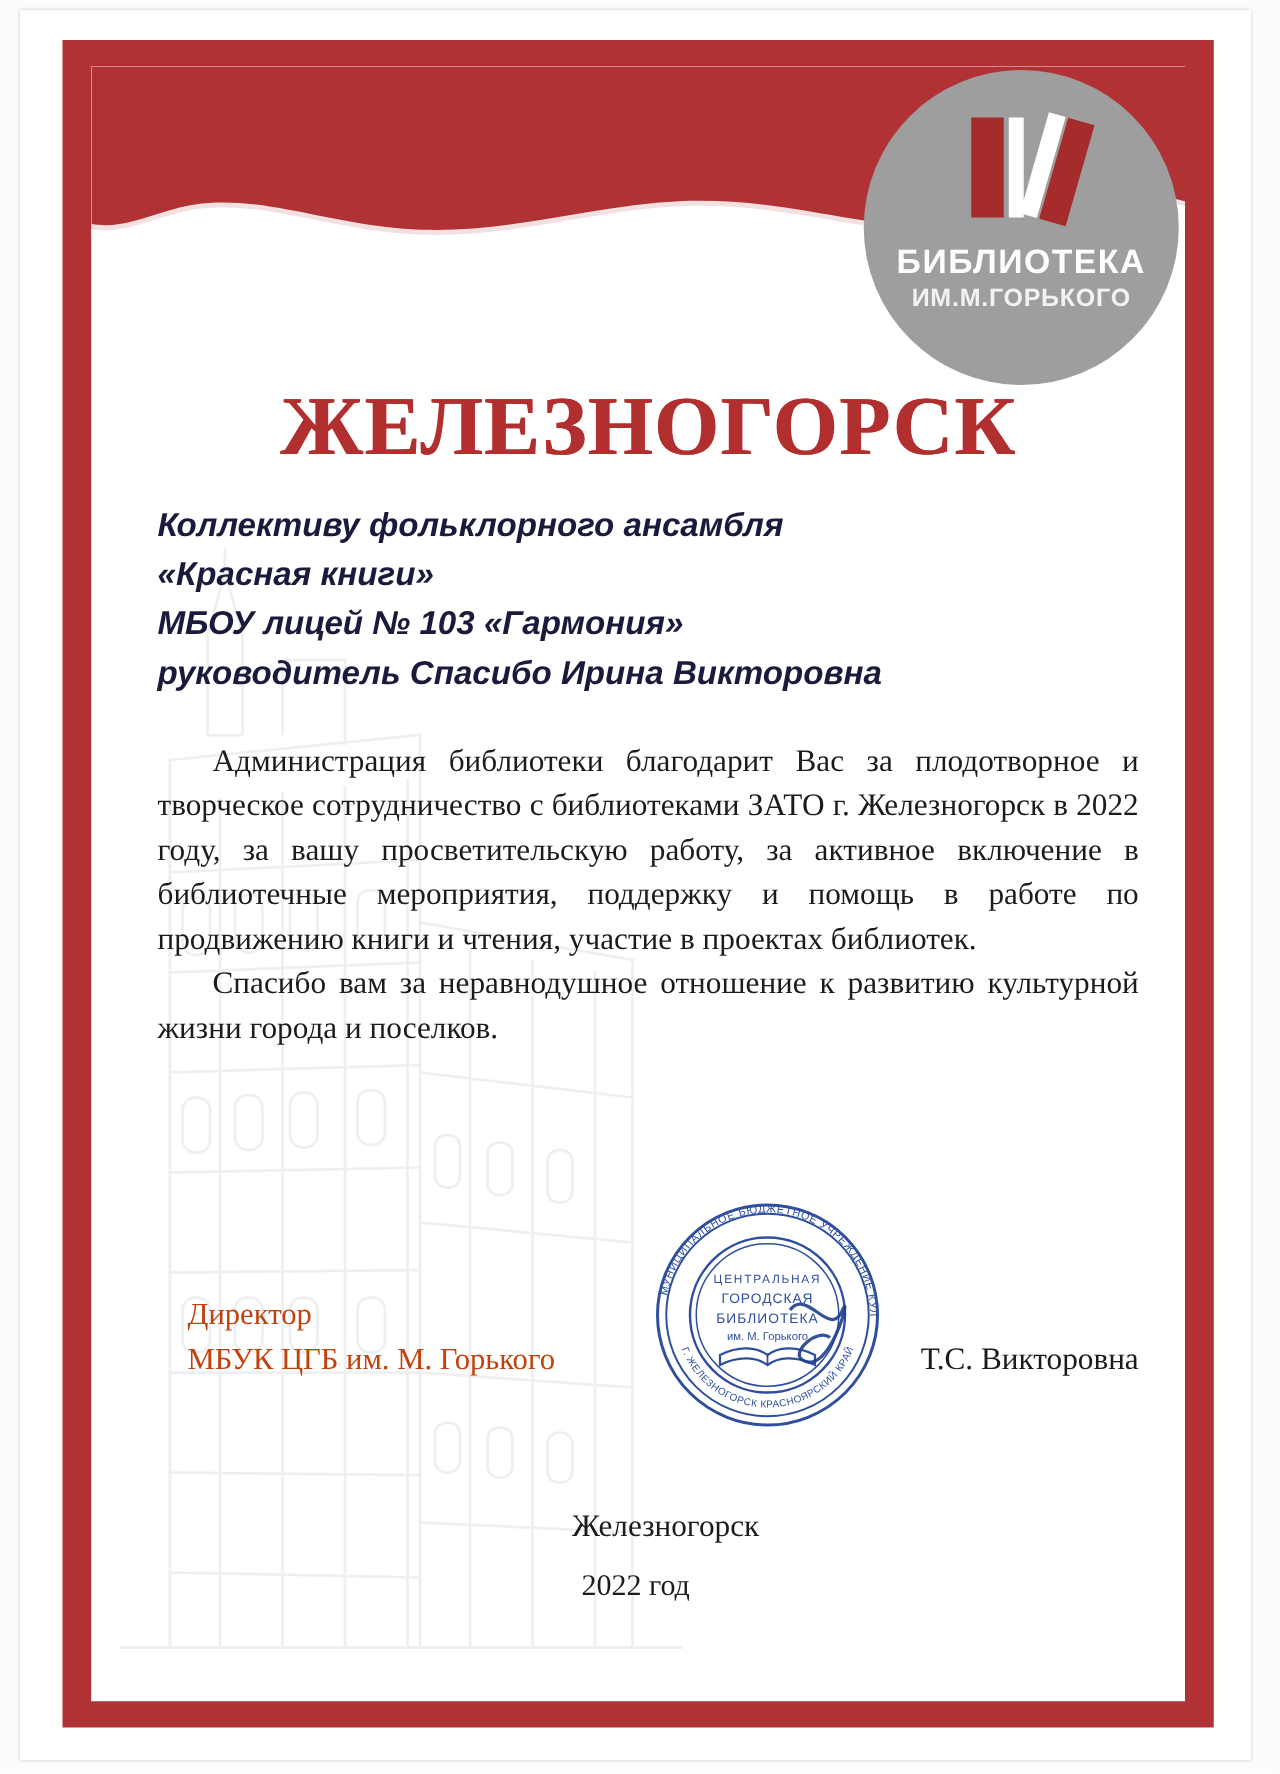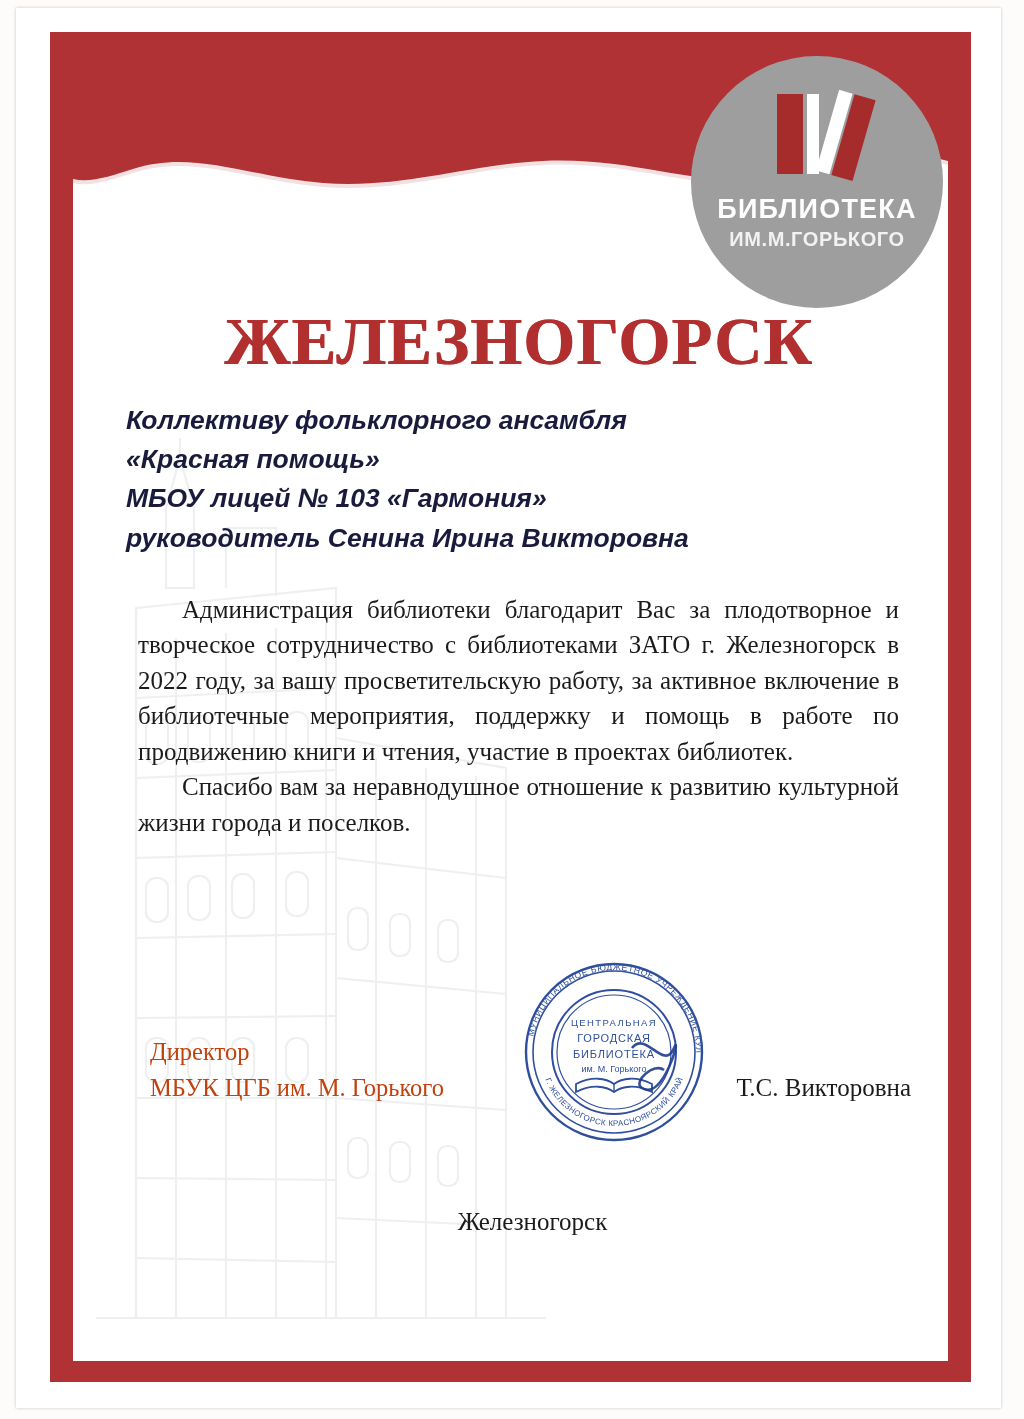--- a/index.html
+++ b/index.html
@@ -143,21 +143,21 @@
   }
   .recipient div { white-space: nowrap; }
 
   .body-text {
     color: #1b1b1b;
     font-family: "Liberation Serif", serif;
     font-size: 25px;
     line-height: 1.42;
     text-align: justify;
     text-justify: inter-word;
-    margin: 12px;
+    margin: 0;
   }
   .body-text p {
     margin: 0;
     text-indent: 44px;
   }
 
   
   .sign-block {
     position: absolute;
     left: 134px;
@@ -284,23 +284,23 @@
       </div>
       <div class="logo-title">БИБЛИОТЕКА</div>
       <div class="logo-sub">ИМ.М.ГОРЬКОГО</div>
     </div>
 
     <div class="content">
       <h1 class="doc-title">ЖЕЛЕЗНОГОРСК</h1>
 
       <div class="recipient">
         <div>Коллективу фольклорного ансамбля</div>
-        <div>«Красная помощь»</div>
+        <div>«Красная книги»</div>
         <div>МБОУ лицей № 103 «Гармония»</div>
-        <div>руководитель Сенина Ирина Викторовна</div>
+        <div>руководитель Спасибо Ирина Викторовна</div>
       </div>
 
       <div class="body-text">
         <p>Администрация библиотеки благодарит Вас за плодотворное и творческое сотрудничество с библиотеками ЗАТО г. Железногорск в 2022 году, за вашу просветительскую работу,  за активное включение в библиотечные мероприятия, поддержку и помощь в работе по продвижению книги и чтения, участие в проектах библиотек.</p>
         <p>Спасибо вам за  неравнодушное отношение к развитию культурной жизни города и поселков.</p>
       </div>
     </div>
 
     <div class="sign-block">
       <div class="sign-left">
@@ -331,15 +331,16 @@
           <path d="M62,132 C78,124 92,126 100,132 C108,126 122,124 138,132 L138,140 C122,132 108,134 100,140 C92,134 78,132 62,140 Z" fill="none" stroke="#2f4f9e" stroke-width="1.8"></path>
           <path d="M100,132 L100,140" stroke="#2f4f9e" stroke-width="1.4"></path>
           <path d="M118,96 C132,78 150,120 160,96 C168,78 150,150 128,136 C118,130 140,110 150,118" fill="none" stroke="#1f3d8f" stroke-width="2.6" opacity="0.9"></path>
         </svg>
       </div>
 
       <div class="sign-name">Т.С. Викторовна</div>
     </div>
 
     <div class="place">Железногорск</div>
+    <div class="year">2022 год</div>
 
   </div>
 </div>
 
 </body></html>

